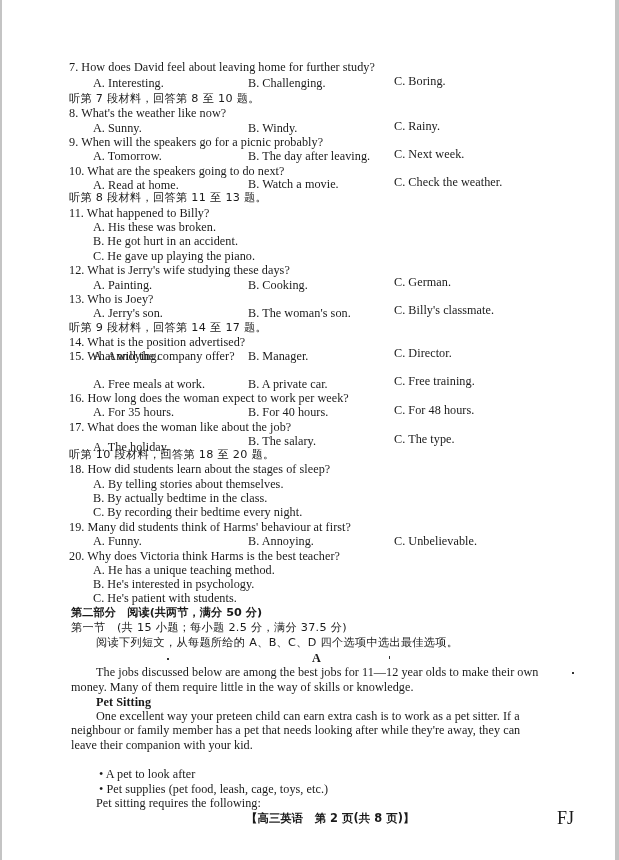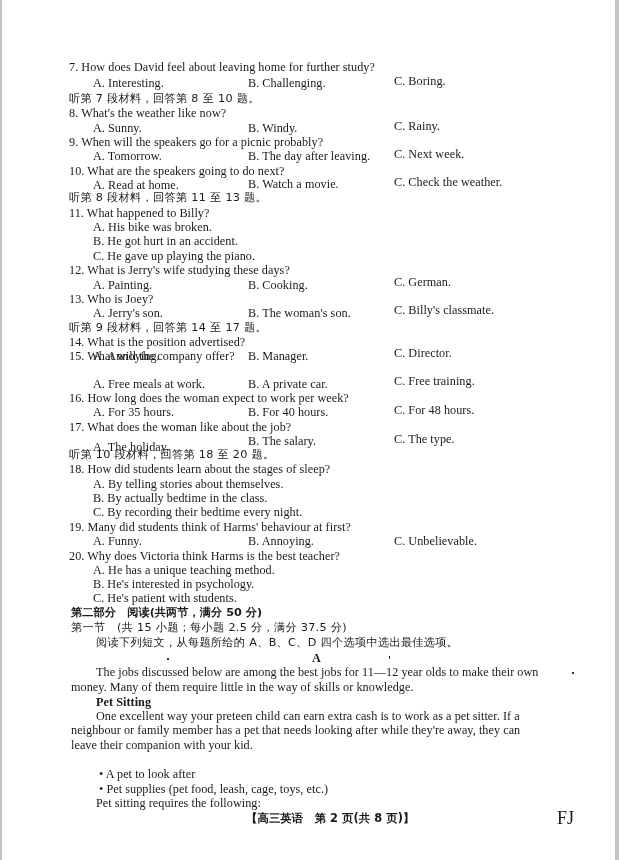--- a/index.html
+++ b/index.html
@@ -73,21 +73,21 @@
   <div class="ln optA" style="top:178px">A. Read at home.</div>
   <div class="ln optB" style="top:177px">B. Watch a movie.</div>
   <div class="ln optC" style="top:175px">C. Check the weather.</div>
 
   <div class="ln cn" style="top:191px">听第 8 段材料，回答第 11 至 13 题。</div>
 
   <div class="ln q" style="top:206px">
     <span>11.</span>
     <span>What happened to Billy?</span>
   </div>
-  <div class="ln optA" style="top:220px">A. His bike was broken.</div>
+  <div class="ln optA" style="top:220px">A. His these was broken.</div>
   <div class="ln optA" style="top:234px">B. He got hurt in an accident.</div>
   <div class="ln optA" style="top:249px">C. He gave up playing the piano.</div>
 
   <div class="ln q" style="top:263px">
     <span>12.</span>
     <span>What is Jerry's wife studying these days?</span>
   </div>
   <div class="ln optA" style="top:278px">A. Painting.</div>
   <div class="ln optB" style="top:278px">B. Cooking.</div>
   <div class="ln optC" style="top:275px">C. German.</div>

